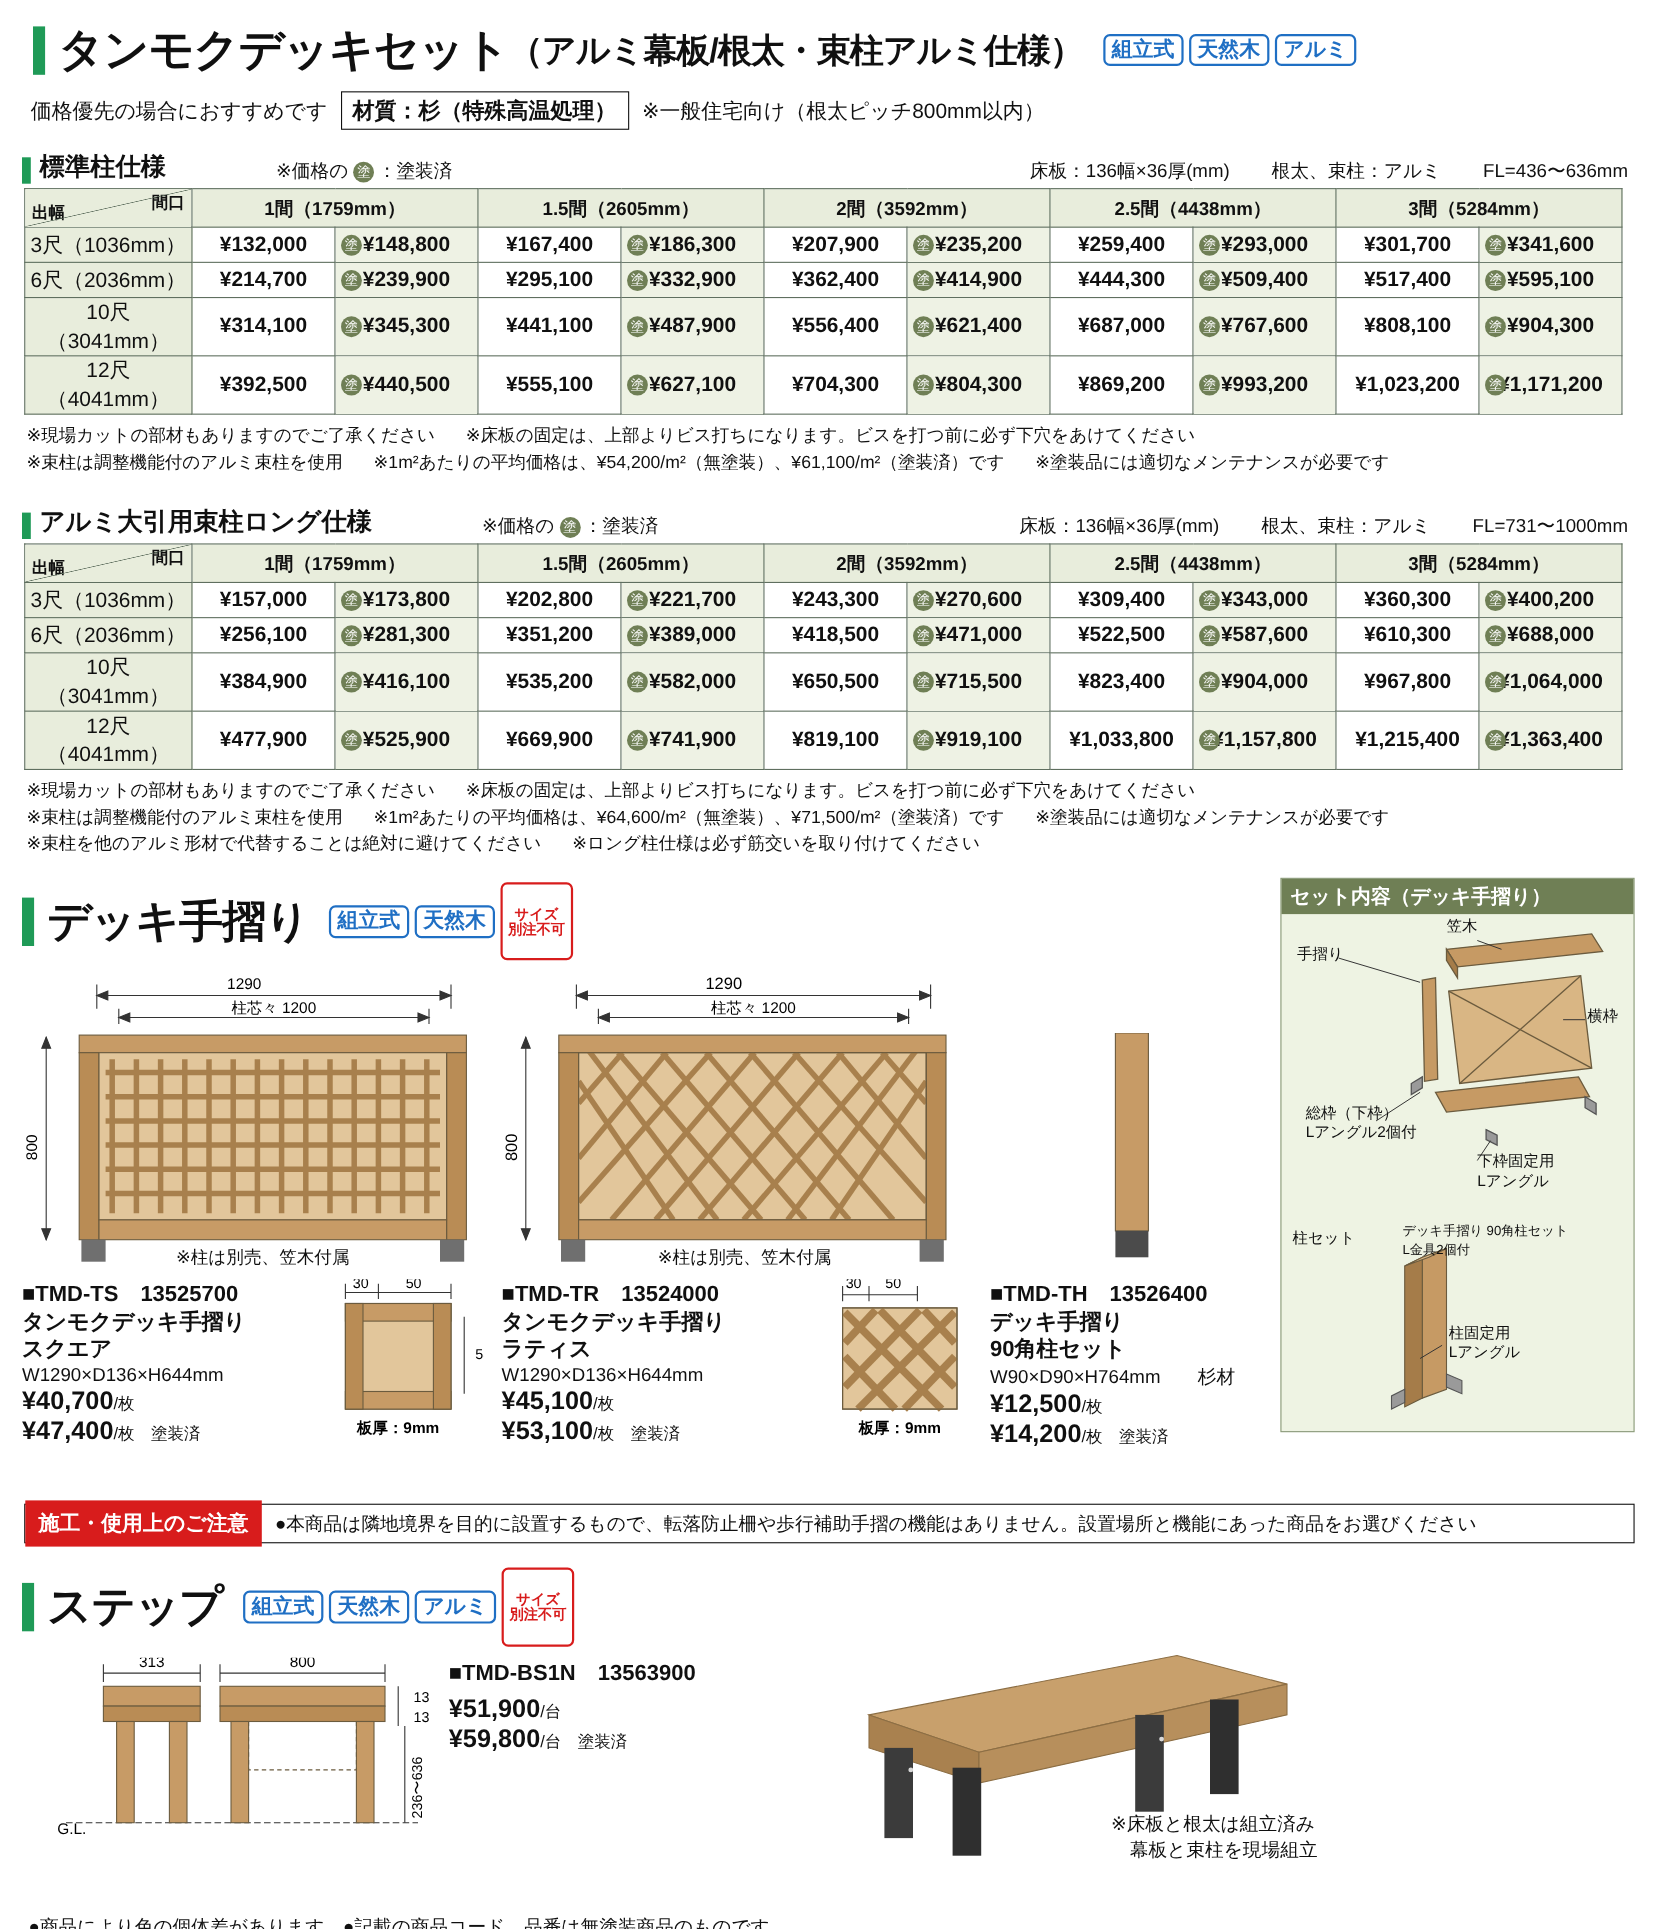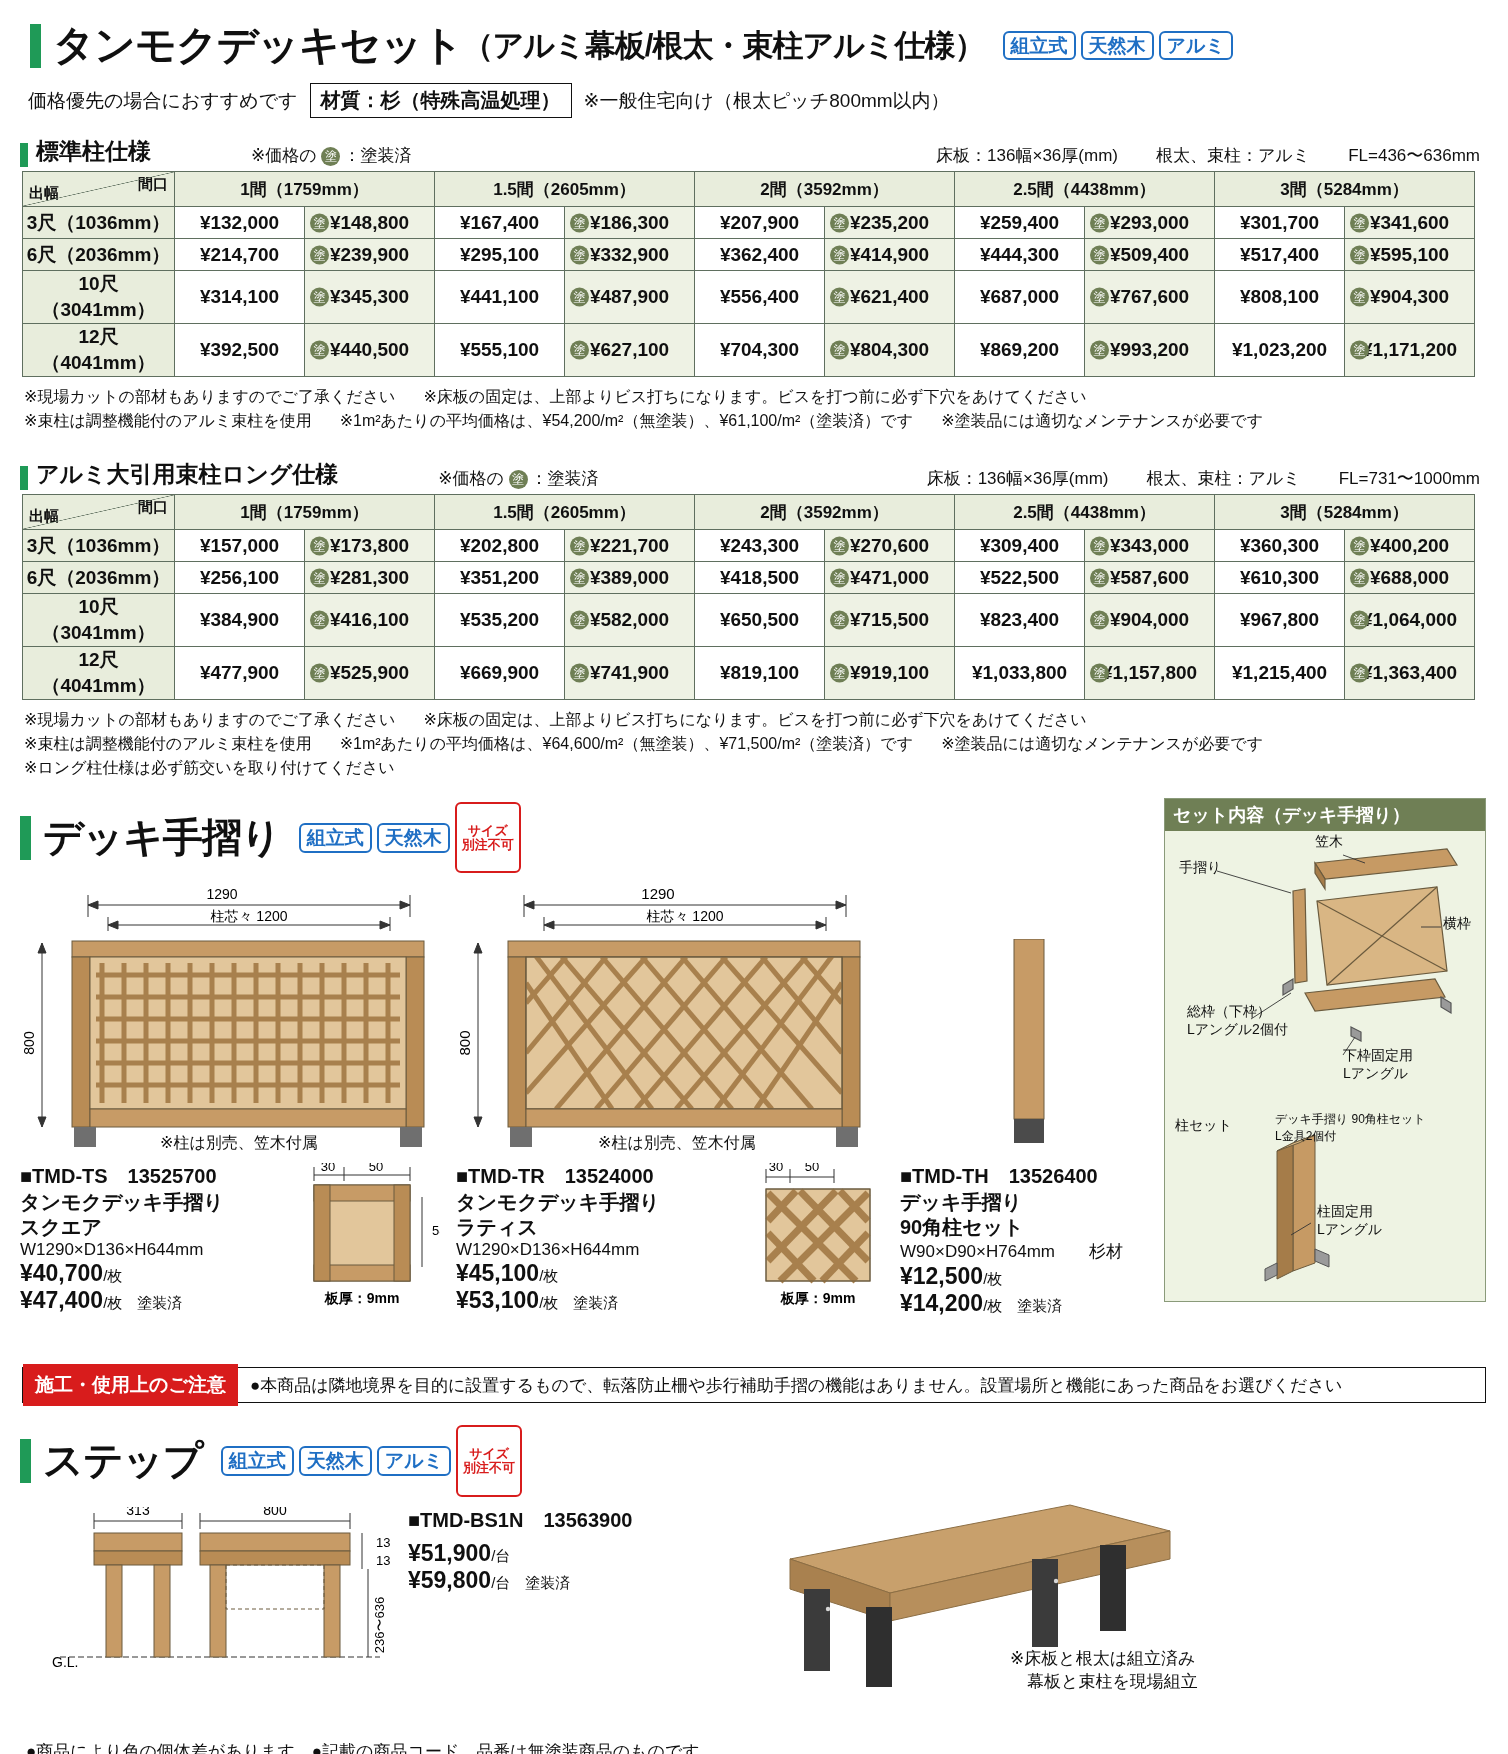--- a/index.html
+++ b/index.html
@@ -33,21 +33,21 @@
 
   
   table.price{border-collapse:collapse;width:1452px;margin:0 0 0 22px;table-layout:fixed;}
   table.price th,table.price td{border:1px solid #5f6f5f;padding:0;height:31px;font-size:19px;text-align:center;}
   table.price thead th{background:#e8eddc;font-size:17px;font-weight:bold;height:34px;}
   .corner{position:relative;background:#e8eddc !important;}
   .corner .d1{position:absolute;left:6px;bottom:3px;font-size:15px;}
   .corner .d2{position:absolute;right:6px;top:3px;font-size:15px;}
   .corner:after{content:"";position:absolute;left:0;top:0;width:100%;height:100%;
      background:linear-gradient(to right bottom, transparent calc(50% - 0.6px), #5f6f5f 50%, transparent calc(50% + 0.6px));}
-  td.rowhead{background:#e8eddc;font-size:18px;font-weight:bold;}
+  td.rowhead{background:#e8eddc;font-size:18px;font-weight:normal;}
   td.plain{font-weight:bold;text-align:right;padding-right:8px;}
   td.tinted{background:#eef2e4;font-weight:bold;text-align:right;padding-right:8px;position:relative;}
   td.tinted .pmark{position:absolute;left:5px;top:50%;transform:translateY(-50%);
      width:19px;height:19px;border-radius:50%;background:#6f7f55;color:#fff;font-size:12px;line-height:19px;text-align:center;font-weight:normal;}
   .pm-inline{display:inline-block;width:19px;height:19px;border-radius:50%;background:#6f7f55;color:#fff;font-size:12px;line-height:19px;text-align:center;vertical-align:middle;margin-right:3px;font-weight:normal;}
 
   .notes{font-size:16px;line-height:1.5;padding:8px 0 0 24px;}
   .notes .ln{display:flex;flex-wrap:wrap;gap:28px;}
 
   
@@ -287,20 +287,21 @@
     <div class="ln">
         <span>※現場カットの部材もありますのでご了承ください</span>
         <span>※床板の固定は、上部よりビス打ちになります。ビスを打つ前に必ず下穴をあけてください</span>
       </div>
     <div class="ln">
         <span>※束柱は調整機能付のアルミ束柱を使用</span>
         <span>※1m²あたりの平均価格は、¥64,600/m²（無塗装）、¥71,500/m²（塗装済）です</span>
         <span>※塗装品には適切なメンテナンスが必要です</span>
       </div>
     <div class="ln">
+        <span>※束柱を他のアルミ形材で代替することは絶対に避けてください</span>
         <span>※ロング柱仕様は必ず筋交いを取り付けてください</span>
       </div>
   </div>
 
   <div class="tesuri-wrap">
     <div class="tesuri-head">
       <span class="green-bar"></span>
       <span class="t">デッキ手摺り</span>
       <span class="badges">
         <span class="badge">組立式</span>

